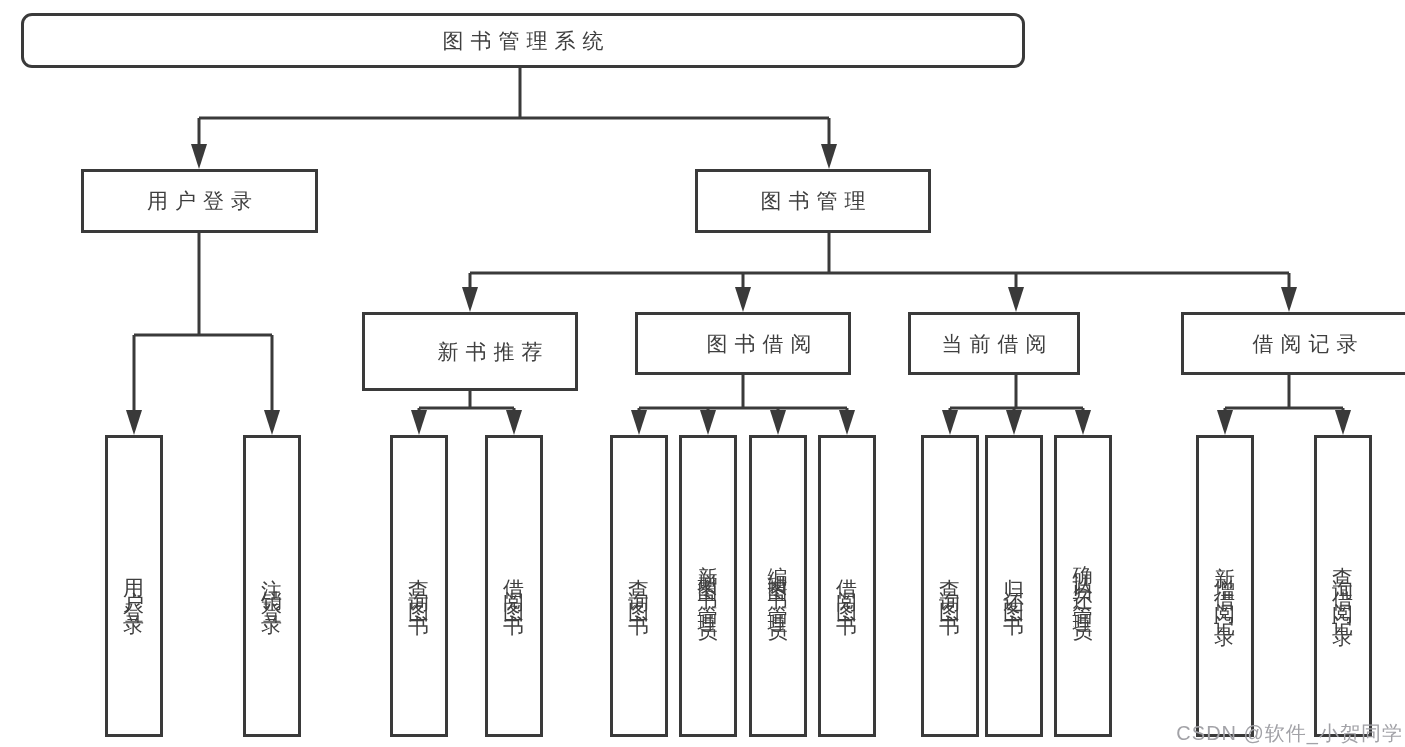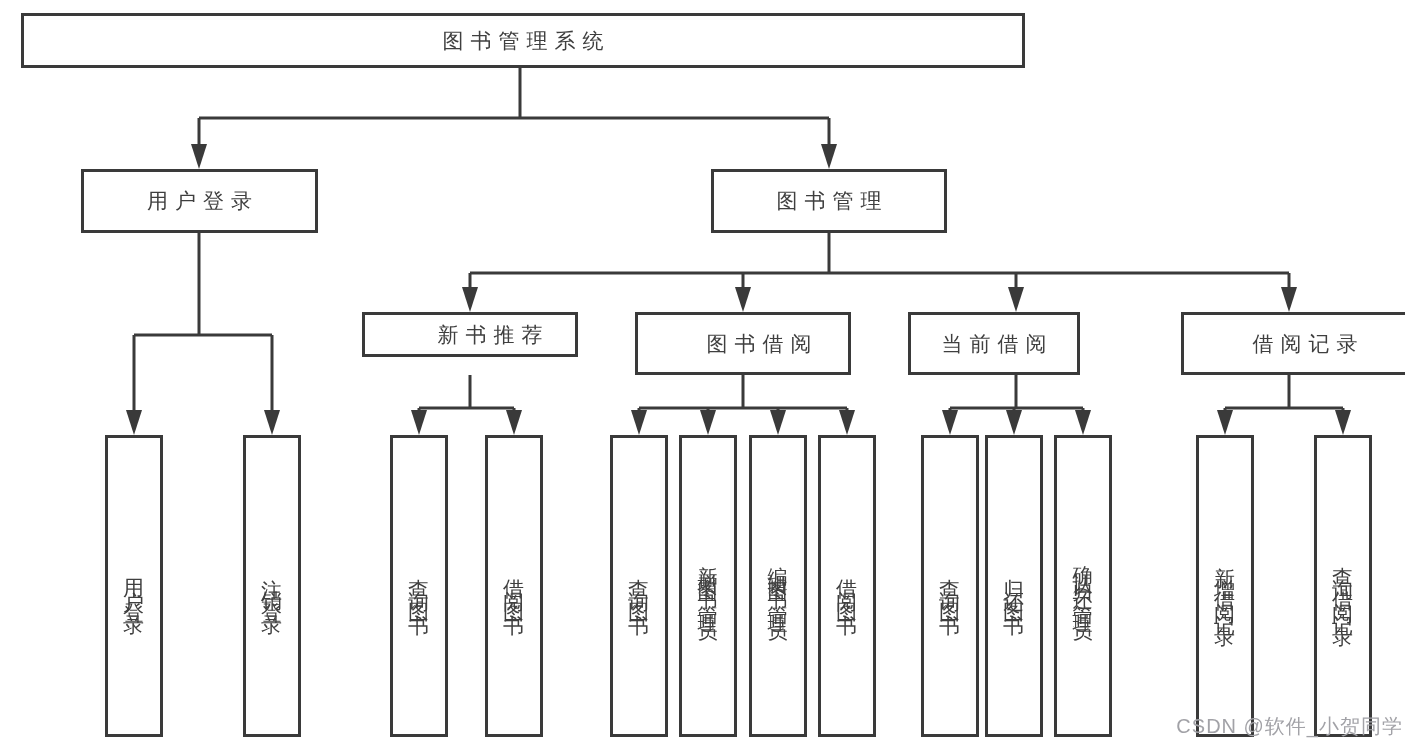--- a/index.html
+++ b/index.html
@@ -45,21 +45,21 @@
     line-height: 1;
     white-space: nowrap;
   }
   .vlabel.long {
     font-size: 20px;
     letter-spacing: 8px;
   }
   #watermark {
     position: absolute;
     right: 2px;
-    bottom: 7px;
+    bottom: 0;
     font-size: 20px;
     color: #a2a2a7;
     letter-spacing: 1px;
     white-space: nowrap;
   }
 </style>
 </head>
 <body>
 
 <div id="canvas">
@@ -97,32 +97,32 @@
       <polygon points="770,410 786,410 778,435"></polygon>
       <polygon points="839,410 855,410 847,435"></polygon>
       <polygon points="942,410 958,410 950,435"></polygon>
       <polygon points="1006,410 1022,410 1014,435"></polygon>
       <polygon points="1075,410 1091,410 1083,435"></polygon>
       <polygon points="1217,410 1233,410 1225,435"></polygon>
       <polygon points="1335,410 1351,410 1343,435"></polygon>
     </g>
   </svg>
 
-  <div class="box" style="left:21px; top:13px; width:1004px; height:55px;">
+  <div class="box" style="left:21px; top:13px; width:1004px; height:55px;border-radius:11px;">
     <span class="hlabel">图书管理系统</span>
   </div>
 
   <div class="box" style="left:81px; top:169px; width:237px; height:64px;">
     <span class="hlabel">用户登录</span>
   </div>
-  <div class="box" style="left:711px; top:169px; width:236px; height:64px;">
+  <div class="box" style="left:695px; top:169px; width:236px; height:64px;">
     <span class="hlabel">图书管理</span>
   </div>
 
-  <div class="box" style="left:362px; top:312px; width:216px; height:45px;padding-left:40px;">
+  <div class="box" style="left:362px; top:312px; width:216px; height:79px;padding-left:40px;">
     <span class="hlabel">新书推荐</span>
   </div>
   <div class="box" style="left:635px; top:312px; width:216px; height:63px;padding-left:32px;">
     <span class="hlabel">图书借阅</span>
   </div>
   <div class="box" style="left:908px; top:312px; width:172px; height:63px;">
     <span class="hlabel">当前借阅</span>
   </div>
   <div class="box" style="left:1181px; top:312px; width:248px; height:63px;">
     <span class="hlabel">借阅记录</span>

